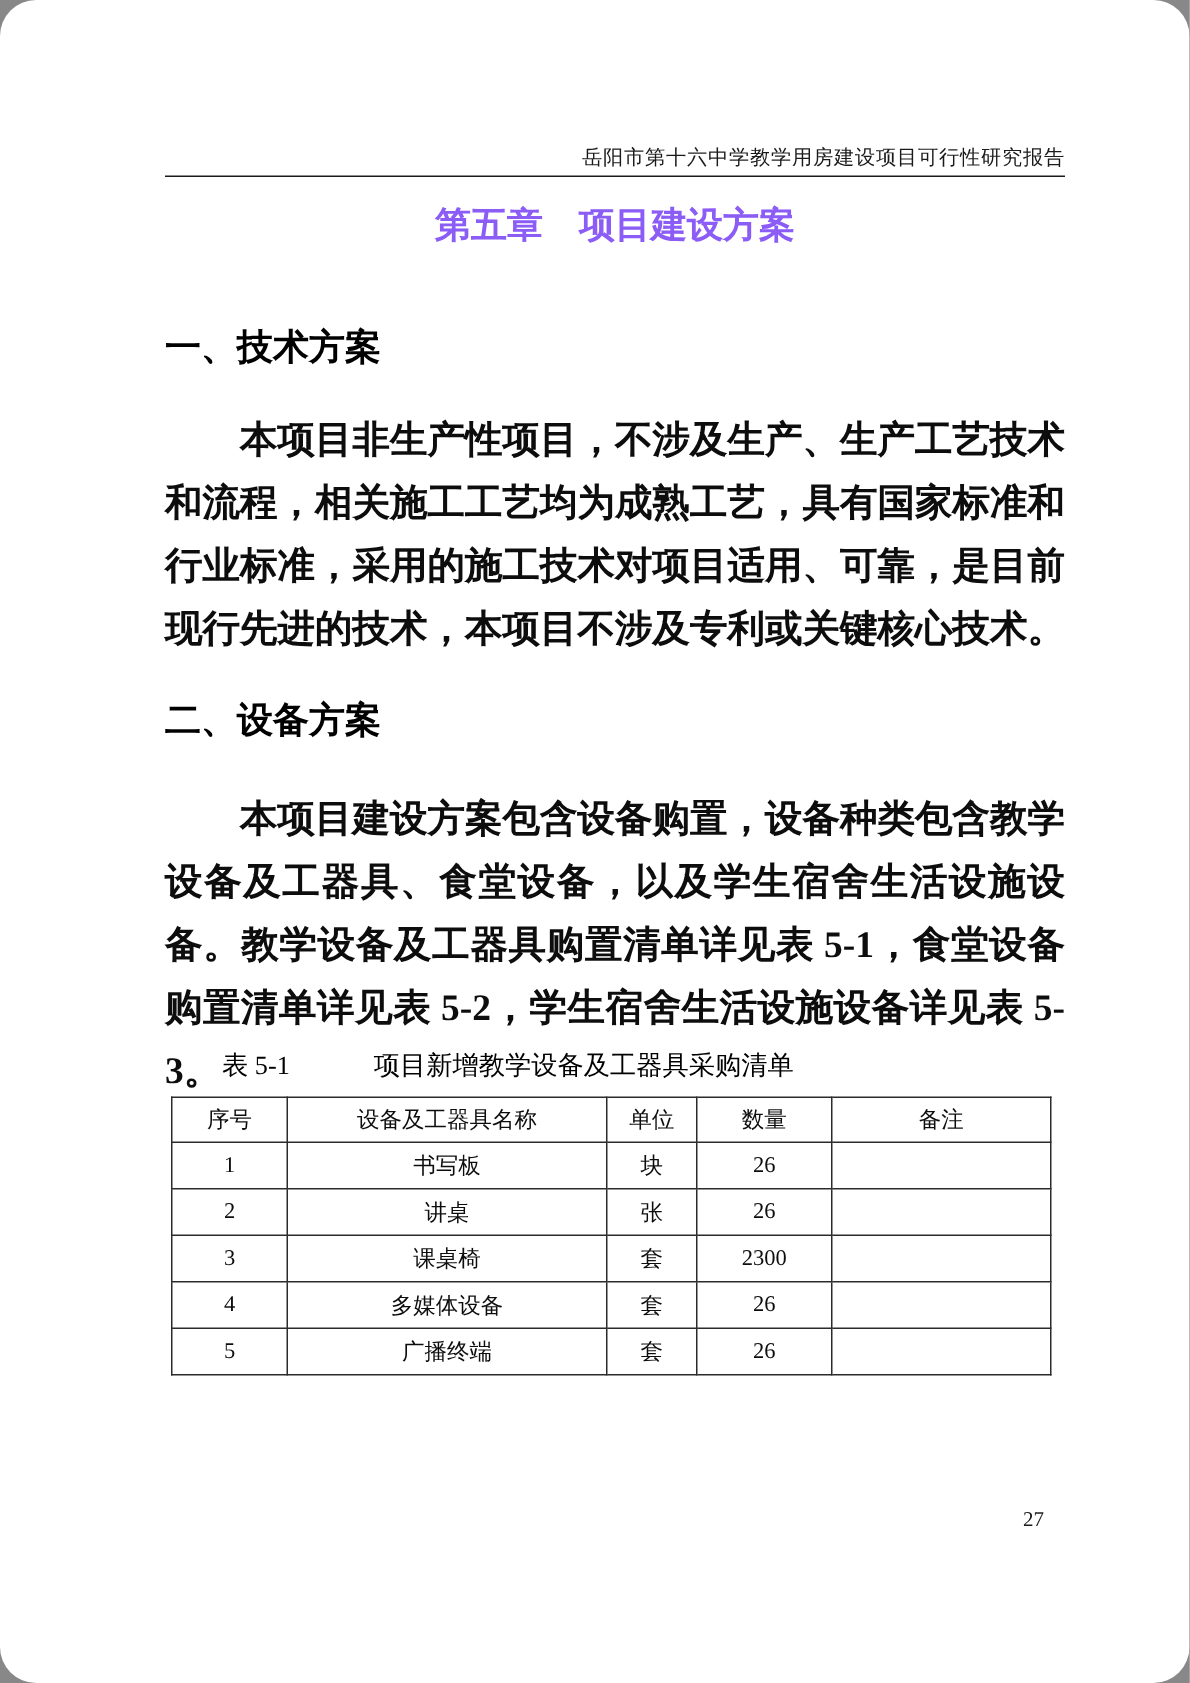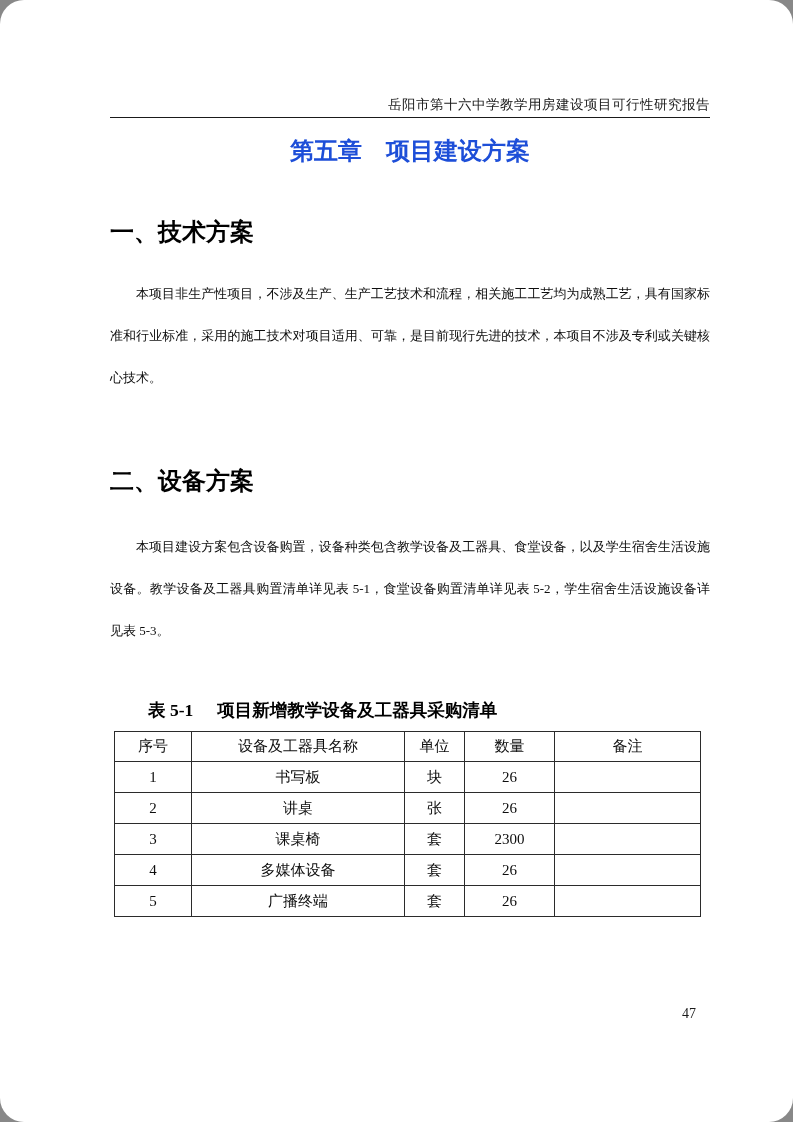--- a/index.html
+++ b/index.html
@@ -40,55 +40,56 @@
     position: absolute;
     top: 135px;
     left: 110px;
     width: 600px;
     margin: 0;
     text-align: center;
     font-family: "Liberation Sans", "DejaVu Sans", sans-serif;
     font-size: 24px;
     font-weight: bold;
     line-height: 32px;
-    color: #1d4ed8;
+    color: #8b5cf6;
   }
   .section-heading {
     position: absolute;
     left: 110px;
     margin: 0;
     font-family: "Liberation Sans", "DejaVu Sans", sans-serif;
     font-size: 24px;
     font-weight: bold;
     line-height: 24px;
     color: #000;
   }
   #heading-tech { top: 220px; }
   #heading-equip { top: 469px; }
   .body-para {
     position: absolute;
     left: 110px;
     width: 600px;
     margin: 0;
-    font-size: 13px;
+    font-size: 25px;
     line-height: 42px;
     text-align: justify;
     text-indent: 2em;
     color: #0d0d0d;
+    font-weight: bold;
   }
   #para-tech { top: 273px; }
   #para-equip { top: 526px; }
   .table-caption {
     position: absolute;
     top: 699px;
     left: 148px;
     display: flex;
-    gap: 24px;
+    gap: 56px;
     align-items: baseline;
-    font-weight: bold;
+    font-weight: normal;
     font-size: 17.5px;
     line-height: 22px;
     color: #000;
   }
   .equip-table {
     position: absolute;
     top: 731px;
     left: 114px;
     width: 586px;
     border-collapse: collapse;
@@ -188,15 +189,15 @@
       <tr>
         <td>5</td>
         <td>广播终端</td>
         <td>套</td>
         <td>26</td>
         <td></td>
       </tr>
     </tbody>
   </table>
 
-  <div class="page-number">47</div>
+  <div class="page-number">27</div>
 
 </div>
 
 </body></html>

